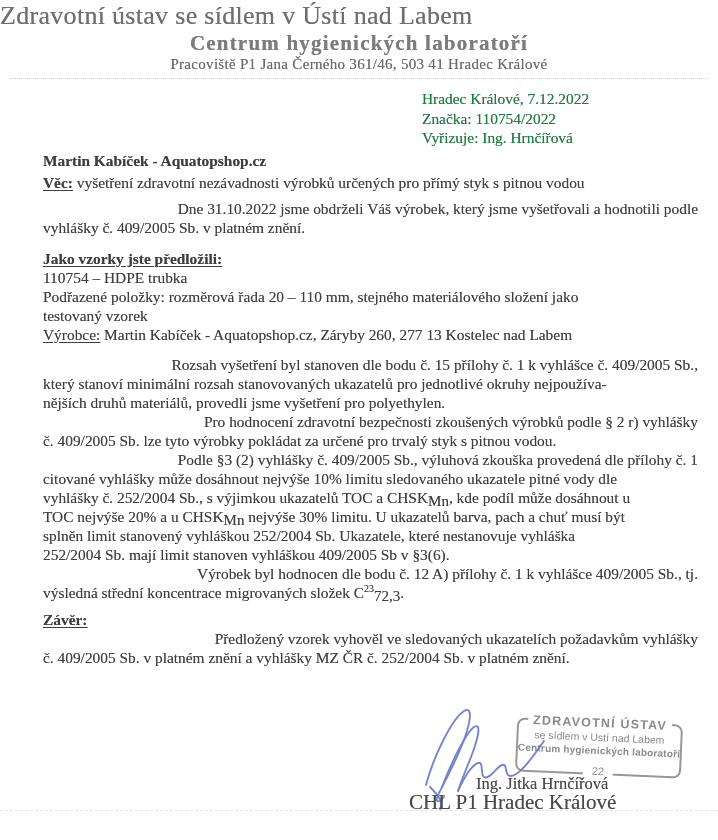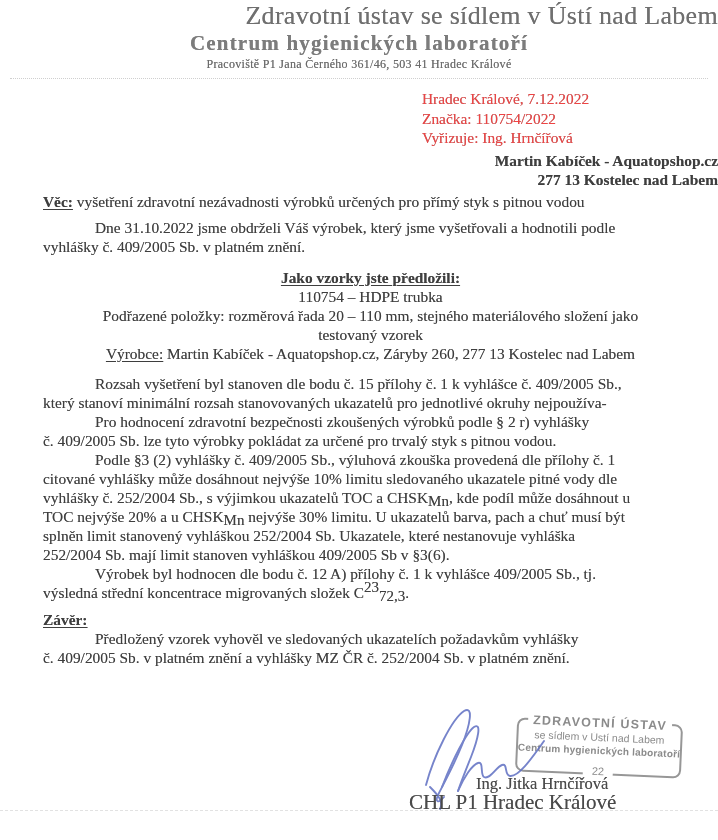--- a/index.html
+++ b/index.html
@@ -4,42 +4,42 @@
 <style>
   html,body { margin:0; padding:0; background:#ffffff; }
   .page {
     position:relative; width:718px; height:840px; overflow:hidden;
     background:#ffffff; color:#3e3e3e;
     font-family:"Liberation Serif", serif;
     font-size:15.4px; line-height:19px;
     text-shadow:0 0 0.3px rgba(62,62,62,.55);
   }
   
-  .doc-title    { padding-top:1px; text-align:right; font-size:26px; line-height:30px; color:#6f6f6f; letter-spacing:.3px; }
+  .doc-title    { padding-top:1px; text-align:left; font-size:26px; line-height:30px; color:#6f6f6f; letter-spacing:.3px; }
   .doc-subtitle { text-align:center; font-size:21px; line-height:25px; font-weight:bold; color:#7c7c7c; letter-spacing:1.2px; }
-  .doc-workplace{ text-align:center; font-size:12px; line-height:17px; color:#6b6b6b; letter-spacing:.3px; }
+  .doc-workplace{ text-align:center; font-size:15px; line-height:17px; color:#6b6b6b; letter-spacing:.3px; }
   .scan-rule-top { margin:5px 10px 0 10px; border-top:1px dotted #cfcfcf; height:0; }
   
   .meta { margin:10px 0 0 422px; }
-  .meta-line { line-height:19.5px; color:#ef4444; }
+  .meta-line { line-height:19.5px; color:#15803d; }
   .recipient { margin:3px 0 0 43px; font-weight:bold; }
-  .recipient div { line-height:19px;text-align:right; }
+  .recipient div { line-height:19px; }
   
   .block { margin-left:43px; margin-right:20px; }
   .line { white-space:nowrap; }
-  .ind  { text-indent:52px; }
+  .ind  { text-indent:52px;text-align:right; }
   .u-bold { font-weight:bold; text-decoration:underline; text-underline-offset:2px; }
   .u      { text-decoration:underline; text-underline-offset:2px; }
   .subject { margin-top:3px; }
   .intro   { margin-top:7px; }
-  .samples { margin-top:12px;text-align:center; }
+  .samples { margin-top:12px; }
   .assessment { margin-top:11px; }
   .conclusion { margin-top:8px; }
   sub { font-size:15px; vertical-align:-3px; line-height:0; }
-  sup { font-size:15px; vertical-align:6px;  line-height:0; }
+  sup { font-size:10px; vertical-align:6px;  line-height:0; }
   
   .stamp {
     position:absolute; left:516px; top:721px; width:162px; height:50px;
     border:2px solid #979797; border-radius:8px;
     transform:rotate(2.5deg);
     color:#8b8b8b; font-family:"Liberation Sans", sans-serif;
     text-shadow:none;
   }
   .stamp-line1 { position:absolute; top:-9px; left:50%; transform:translateX(-50%);
     background:#fff; padding:0 5px; white-space:nowrap;
@@ -70,21 +70,20 @@
   </div>
 
   <div class="meta">
     <div class="meta-line">Hradec Králové, 7.12.2022</div>
     <div class="meta-line">Značka: 110754/2022</div>
     <div class="meta-line">Vyřizuje: Ing. Hrnčířová</div>
   </div>
 
   <div class="recipient">
     <div>Martin Kabíček - Aquatopshop.cz</div>
-    <div>277 13 Kostelec nad Labem</div>
   </div>
 
   <div class="block subject line">
     <span class="u-bold">Věc:</span><span> vyšetření zdravotní nezávadnosti výrobků určených pro přímý styk s pitnou vodou</span>
   </div>
 
   <div class="block intro">
     <div class="line ind">Dne 31.10.2022 jsme obdrželi Váš výrobek, který jsme vyšetřovali a hodnotili podle</div>
     <div class="line">vyhlášky č. 409/2005 Sb. v platném znění.</div>
   </div>
@@ -95,20 +94,21 @@
     <div class="line">Podřazené položky: rozměrová řada 20 – 110 mm, stejného materiálového složení jako</div>
     <div class="line">testovaný vzorek</div>
     <div class="line">
       <span class="u">Výrobce:</span><span> Martin Kabíček - Aquatopshop.cz, Záryby 260, 277 13 Kostelec nad Labem</span>
     </div>
   </div>
 
   <div class="block assessment">
     <div class="line ind">Rozsah vyšetření byl stanoven dle bodu č. 15 přílohy č. 1 k vyhlášce č. 409/2005 Sb.,</div>
     <div class="line">který stanoví minimální rozsah stanovovaných ukazatelů pro jednotlivé okruhy nejpoužíva-</div>
+    <div class="line">nějších druhů materiálů, provedli jsme vyšetření pro polyethylen.</div>
     <div class="line ind">Pro hodnocení zdravotní bezpečnosti zkoušených výrobků podle § 2 r) vyhlášky</div>
     <div class="line">č. 409/2005 Sb. lze tyto výrobky pokládat za určené pro trvalý styk s pitnou vodou.</div>
     <div class="line ind">Podle §3 (2) vyhlášky č. 409/2005 Sb., výluhová zkouška provedená dle přílohy č. 1</div>
     <div class="line">citované vyhlášky může dosáhnout nejvýše 10% limitu sledovaného ukazatele pitné vody dle</div>
     <div class="line">
       <span>vyhlášky č. 252/2004 Sb., s výjimkou ukazatelů TOC a CHSK</span><sub>Mn</sub><span>, kde podíl může dosáhnout u</span>
     </div>
     <div class="line">
       <span>TOC nejvýše 20% a u CHSK</span><sub>Mn</sub><span> nejvýše 30% limitu. U ukazatelů barva, pach a chuť musí být</span>
     </div>

